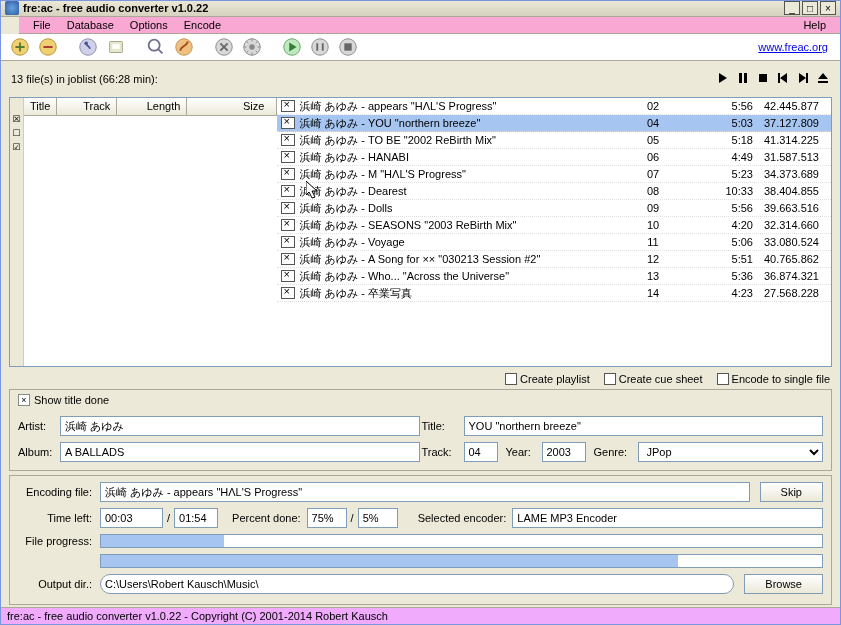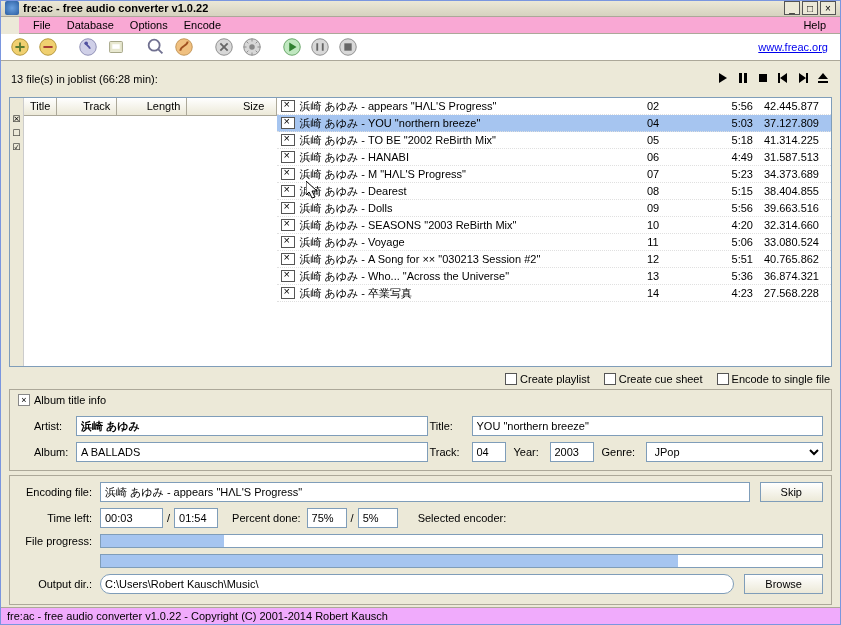--- a/index.html
+++ b/index.html
@@ -243,21 +243,21 @@
             <span class="chk"></span>
             <span class="c-title">浜崎 あゆみ - M "HΛL'S Progress"</span>
             <span class="c-track">07</span>
             <span class="c-length">5:23</span>
             <span class="c-size">34.373.689</span>
           </div>
           <div class="row">
             <span class="chk"></span>
             <span class="c-title">浜崎 あゆみ - Dearest</span>
             <span class="c-track">08</span>
-            <span class="c-length">5:15</span>
+            <span class="c-length">10:33</span>
             <span class="c-size">38.404.855</span>
           </div>
           <div class="row">
             <span class="chk"></span>
             <span class="c-title">浜崎 あゆみ - Dolls</span>
             <span class="c-track">09</span>
             <span class="c-length">5:56</span>
             <span class="c-size">39.663.516</span>
           </div>
           <div class="row">
@@ -310,27 +310,27 @@
       </label>
   <label>
         <span class="cb"></span>
         <span>Encode to single file</span>
       </label>
  </div>
 
  <div class="panel titleinfo">
   <div class="ti-hdr">
    <div class="closex">×</div>
-   <span>Album title info</span>
-  </div>
-  <div style="display:flex;gap:2px;margin-left:16px;">
+   <span>Show title done</span>
+  </div>
+  <div style="display:flex;gap:2px;">
    <div style="flex:1;">
     <div class="fr">
             <label>Artist:</label>
-            <input class="inp" style="flex: 1 1 0%; font-weight: bold;" value="浜崎 あゆみ">
+            <input class="inp" style="flex: 1 1 0%;" value="浜崎 あゆみ">
           </div>
     <div class="fr">
             <label>Album:</label>
             <input class="inp" style="flex: 1 1 0%;" value="A BALLADS">
           </div>
    </div>
    <div style="flex:1;">
     <div class="fr">
             <label>Title:</label>
             <input class="inp" style="flex: 1 1 0%;" value="YOU &quot;northern breeze&quot;">
@@ -356,20 +356,21 @@
   <div class="pr">
    <div class="lab">Time left:</div>
    <input class="inp" style="width: 63px;" readonly="" value="00:03">
         <span style="padding:0 4px">/</span>
    <input class="inp" style="width: 44px;" readonly="" value="01:54">
    <span style="margin-left:14px">Percent done:</span>
    <input class="inp" style="width: 40px; margin-left: 6px;" readonly="" value="75%">
         <span style="padding:0 4px">/</span>
    <input class="inp" style="width: 40px;" readonly="" value="5%">
    <span style="margin-left:20px">Selected encoder:</span>
+   <input class="inp" style="flex: 1 1 0%; margin-left: 6px;" readonly="" value="LAME MP3 Encoder">
   </div>
   <div class="pr">
    <div class="lab">File progress:</div>
    <div class="bar">
           <div class="barfill" style="width:17%"></div>
         </div>
   </div>
   <div class="pr">
    <div class="lab"></div>
    <div class="bar">

